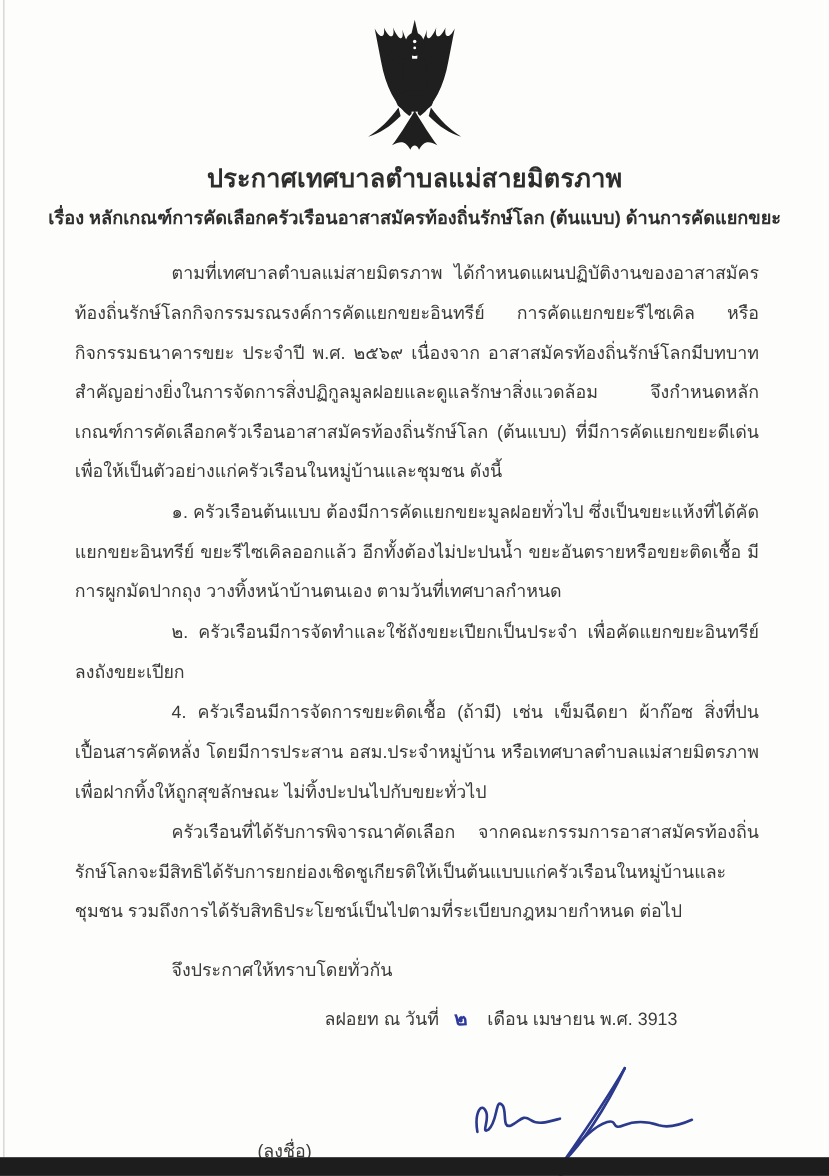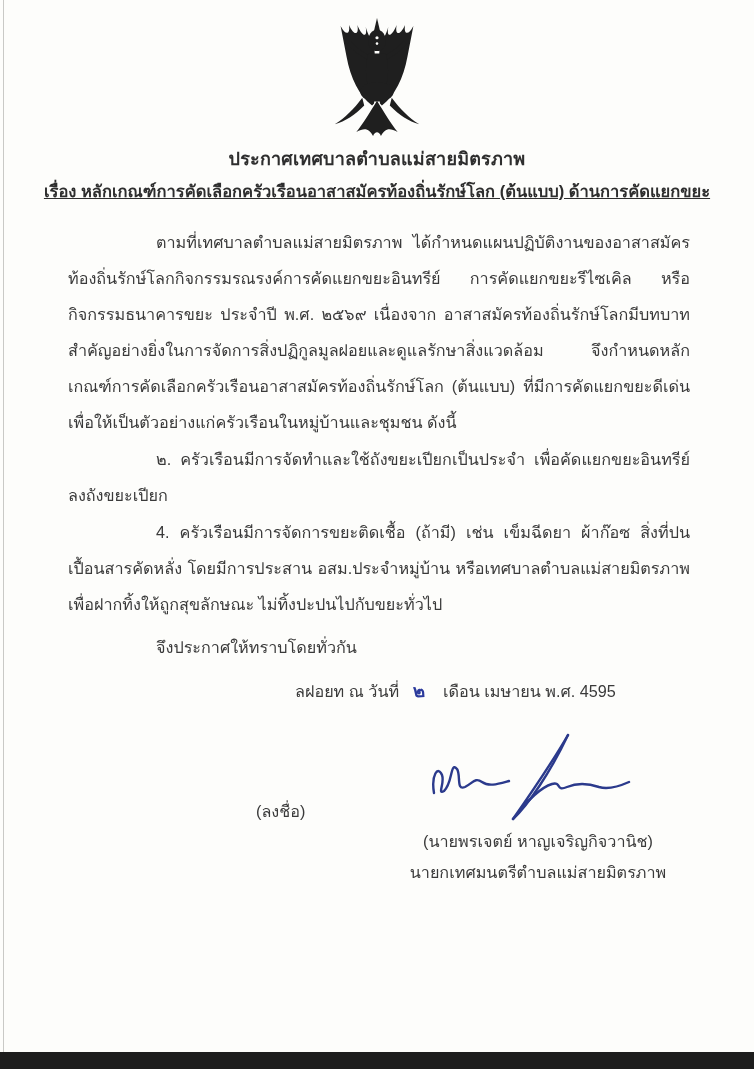--- a/index.html
+++ b/index.html
@@ -21,42 +21,42 @@
   }
   .scan-bottom-band {
     position: absolute; left: 0; bottom: 0; width: 100%; height: 17px;
     background: #1d1d1d;
   }
   .emblem-wrap {
     width: 100%; text-align: center; padding-top: 17px; height: 140px;
   }
   .doc-title {
     text-align: center; font-weight: bold; color: #2e2e2e;
-    font-size: 18px; margin-top: 4px; letter-spacing: 0.2px;
+    font-size: 23px; margin-top: 4px; letter-spacing: 0.2px;
   }
   .doc-subject {
     text-align: center; font-weight: bold; color: #2e2e2e;
-    font-size: 16.5px; margin-top: 5px; text-decoration: underline;
+    font-size: 16.5px; margin-top: 5px;
   }
   .content {
     margin: 20px 64px 0 68px; width: 622px;
     font-size: 16.2px; line-height: 36px; text-align: justify;
   }
   .content p { text-indent: 88px; margin-bottom: 1px; }
-  .announce-line { text-indent: 88px; margin-top: 7px; }
+  .announce-line { text-indent: 88px; margin-top: 17px; }
   .date-line {
     margin-top: 8px; padding-left: 227px; text-indent: 0;
     white-space: nowrap;
   }
   .handwritten-day {
     display: inline-block; color: #2b3a9c; font-weight: bold;
     font-size: 18px; transform: rotate(-4deg); margin: 0 18px 0 14px;
   }
   .sig-block { position: relative; height: 170px; margin-top: 14px; }
-  .sig-label { position: absolute; left: 188px; top: 70px; }
+  .sig-label { position: absolute; left: 166px; top: 70px; }
   .sig-ink { position: absolute; left: 348px; top: 8px; }
   .sig-name {
     position: absolute; left: 300px; top: 100px; width: 340px;
     text-align: center; white-space: nowrap;
   }
   .sig-position {
     position: absolute; left: 300px; top: 131px; width: 340px;
     text-align: center; white-space: nowrap;
   }
 </style>
@@ -98,28 +98,30 @@
   </div>
 
   <div class="doc-title">ประกาศเทศบาลตำบลแม่สายมิตรภาพ</div>
 
   <div class="doc-subject">เรื่อง  หลักเกณฑ์การคัดเลือกครัวเรือนอาสาสมัครท้องถิ่นรักษ์โลก (ต้นแบบ) ด้านการคัดแยกขยะ</div>
 
   <div class="content">
 
     <p>ตามที่เทศบาลตำบลแม่สายมิตรภาพ ได้กำหนดแผนปฏิบัติงานของอาสาสมัครท้องถิ่นรักษ์โลกกิจกรรมรณรงค์การคัดแยกขยะอินทรีย์ การคัดแยกขยะรีไซเคิล หรือกิจกรรมธนาคารขยะ ประจำปี พ.ศ. ๒๕๖๙ เนื่องจาก  อาสาสมัครท้องถิ่นรักษ์โลกมีบทบาทสำคัญอย่างยิ่งในการจัดการสิ่งปฏิกูลมูลฝอยและดูแลรักษาสิ่งแวดล้อม จึงกำหนดหลักเกณฑ์การคัดเลือกครัวเรือนอาสาสมัครท้องถิ่นรักษ์โลก (ต้นแบบ) ที่มีการคัดแยกขยะดีเด่น เพื่อให้เป็นตัวอย่างแก่ครัวเรือนในหมู่บ้านและชุมชน ดังนี้</p>
 
+    <p>๑. ครัวเรือนต้นแบบ ต้องมีการคัดแยกขยะมูลฝอยทั่วไป ซึ่งเป็นขยะแห้งที่ได้คัดแยกขยะอินทรีย์ ขยะรีไซเคิลออกแล้ว  อีกทั้งต้องไม่ปะปนน้ำ ขยะอันตรายหรือขยะติดเชื้อ มีการผูกมัดปากถุง วางทิ้งหน้าบ้านตนเอง  ตามวันที่เทศบาลกำหนด</p>
     <p>๒. ครัวเรือนมีการจัดทำและใช้ถังขยะเปียกเป็นประจำ เพื่อคัดแยกขยะอินทรีย์ลงถังขยะเปียก</p>
     <p>4. ครัวเรือนมีการจัดการขยะติดเชื้อ (ถ้ามี) เช่น เข็มฉีดยา ผ้าก๊อซ สิ่งที่ปนเปื้อนสารคัดหลั่ง โดยมีการประสาน อสม.ประจำหมู่บ้าน หรือเทศบาลตำบลแม่สายมิตรภาพ  เพื่อฝากทิ้งให้ถูกสุขลักษณะ ไม่ทิ้งปะปนไปกับขยะทั่วไป</p>
 
+    <p>ครัวเรือนที่ได้รับการพิจารณาคัดเลือก จากคณะกรรมการอาสาสมัครท้องถิ่นรักษ์โลกจะมีสิทธิได้รับการยกย่องเชิดชูเกียรติให้เป็นต้นแบบแก่ครัวเรือนในหมู่บ้านและชุมชน รวมถึงการได้รับสิทธิประโยชน์เป็นไปตามที่ระเบียบกฎหมายกำหนด ต่อไป</p>
 
     <p class="announce-line">จึงประกาศให้ทราบโดยทั่วกัน</p>
 
     <div class="date-line">
-      <span>ลฝอยท  ณ  วันที่</span><span class="handwritten-day">๒</span><span>เดือน  เมษายน  พ.ศ. 4595</span>
+      <span>ลฝอยท  ณ  วันที่</span><span class="handwritten-day">๒</span><span>เดือน  เมษายน  พ.ศ. 3913</span>
     </div>
 
     <div class="sig-block">
       <svg class="sig-ink" width="235" height="92" viewBox="0 0 235 92" aria-hidden="true">
         <g fill="none" stroke="#2b3a8c" stroke-width="2.4" stroke-linecap="round" stroke-linejoin="round">
 
           <path d="M18,62 C15,44 22,34 26,44 C29,52 21,64 28,60 C37,52 34,30 41,38 C45,44 40,60 49,56 C57,52 59,46 66,51 C73,56 82,53 93,50"></path>
 
           <path d="M152,4 C138,28 118,58 97,88 C114,66 126,56 136,53 C146,50 139,61 151,56 C163,51 174,53 183,56 C193,59 204,55 213,51"></path>
           <path d="M97,88 C112,74 134,42 152,4"></path>

